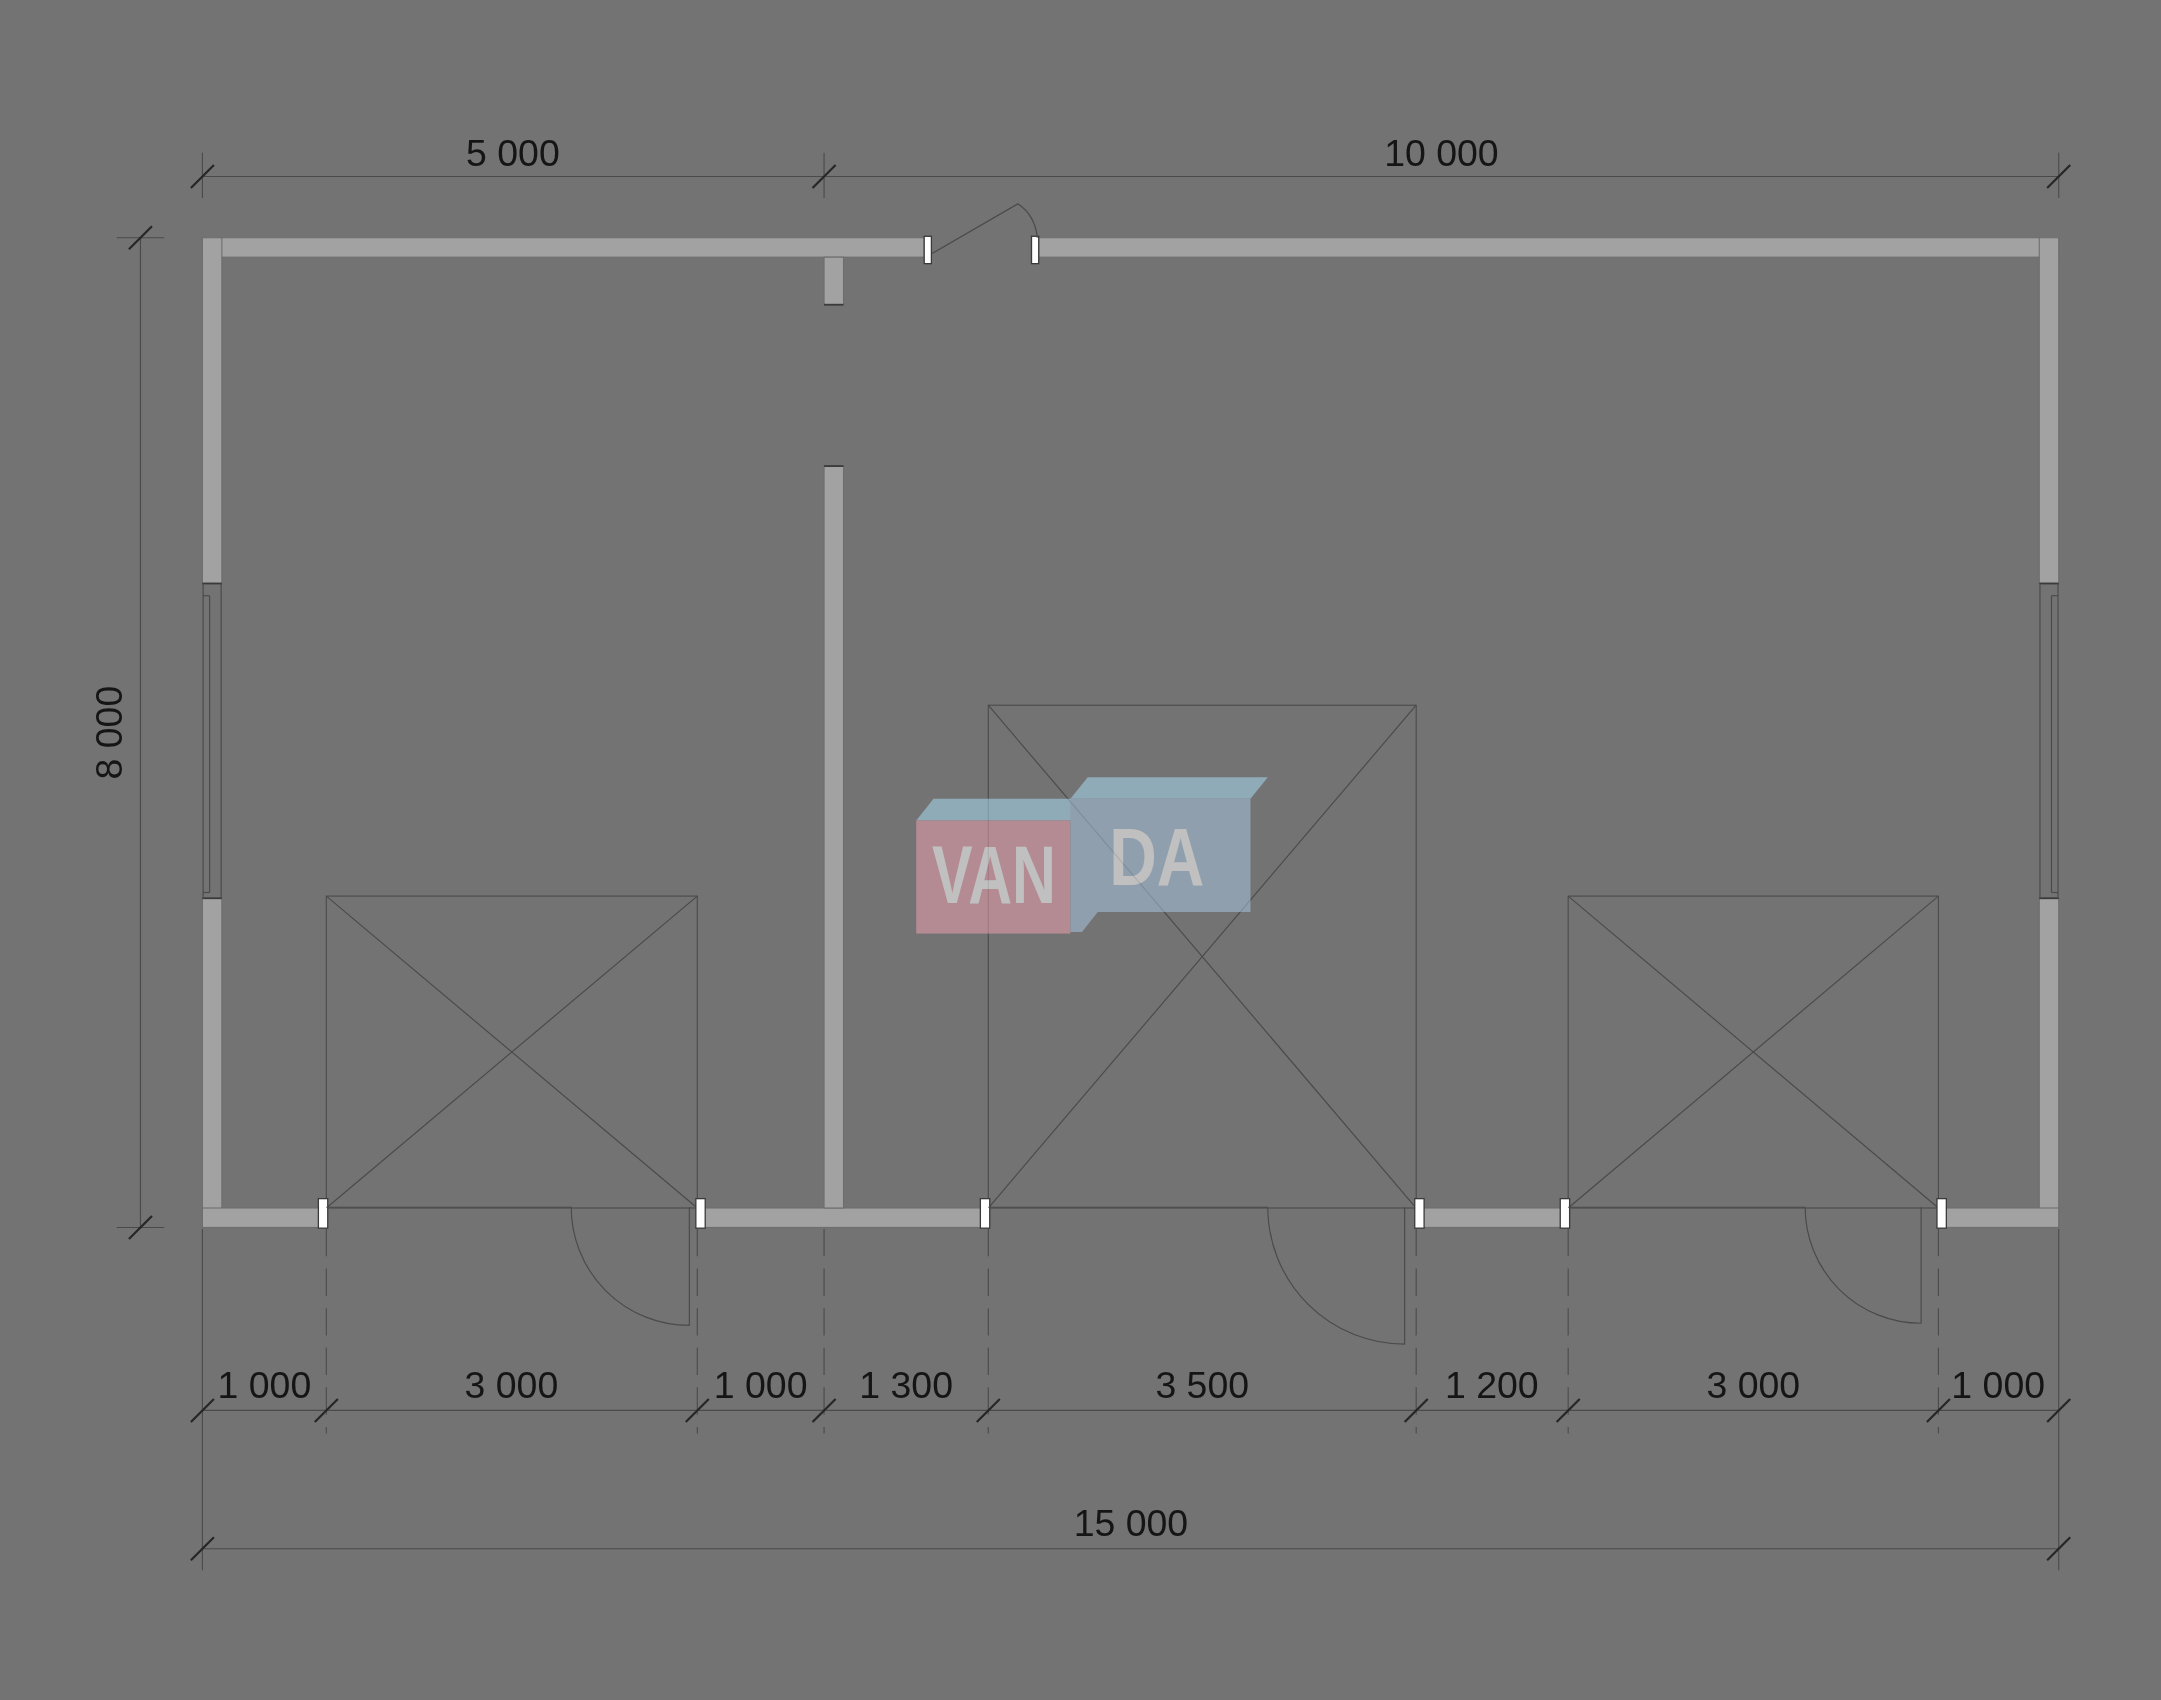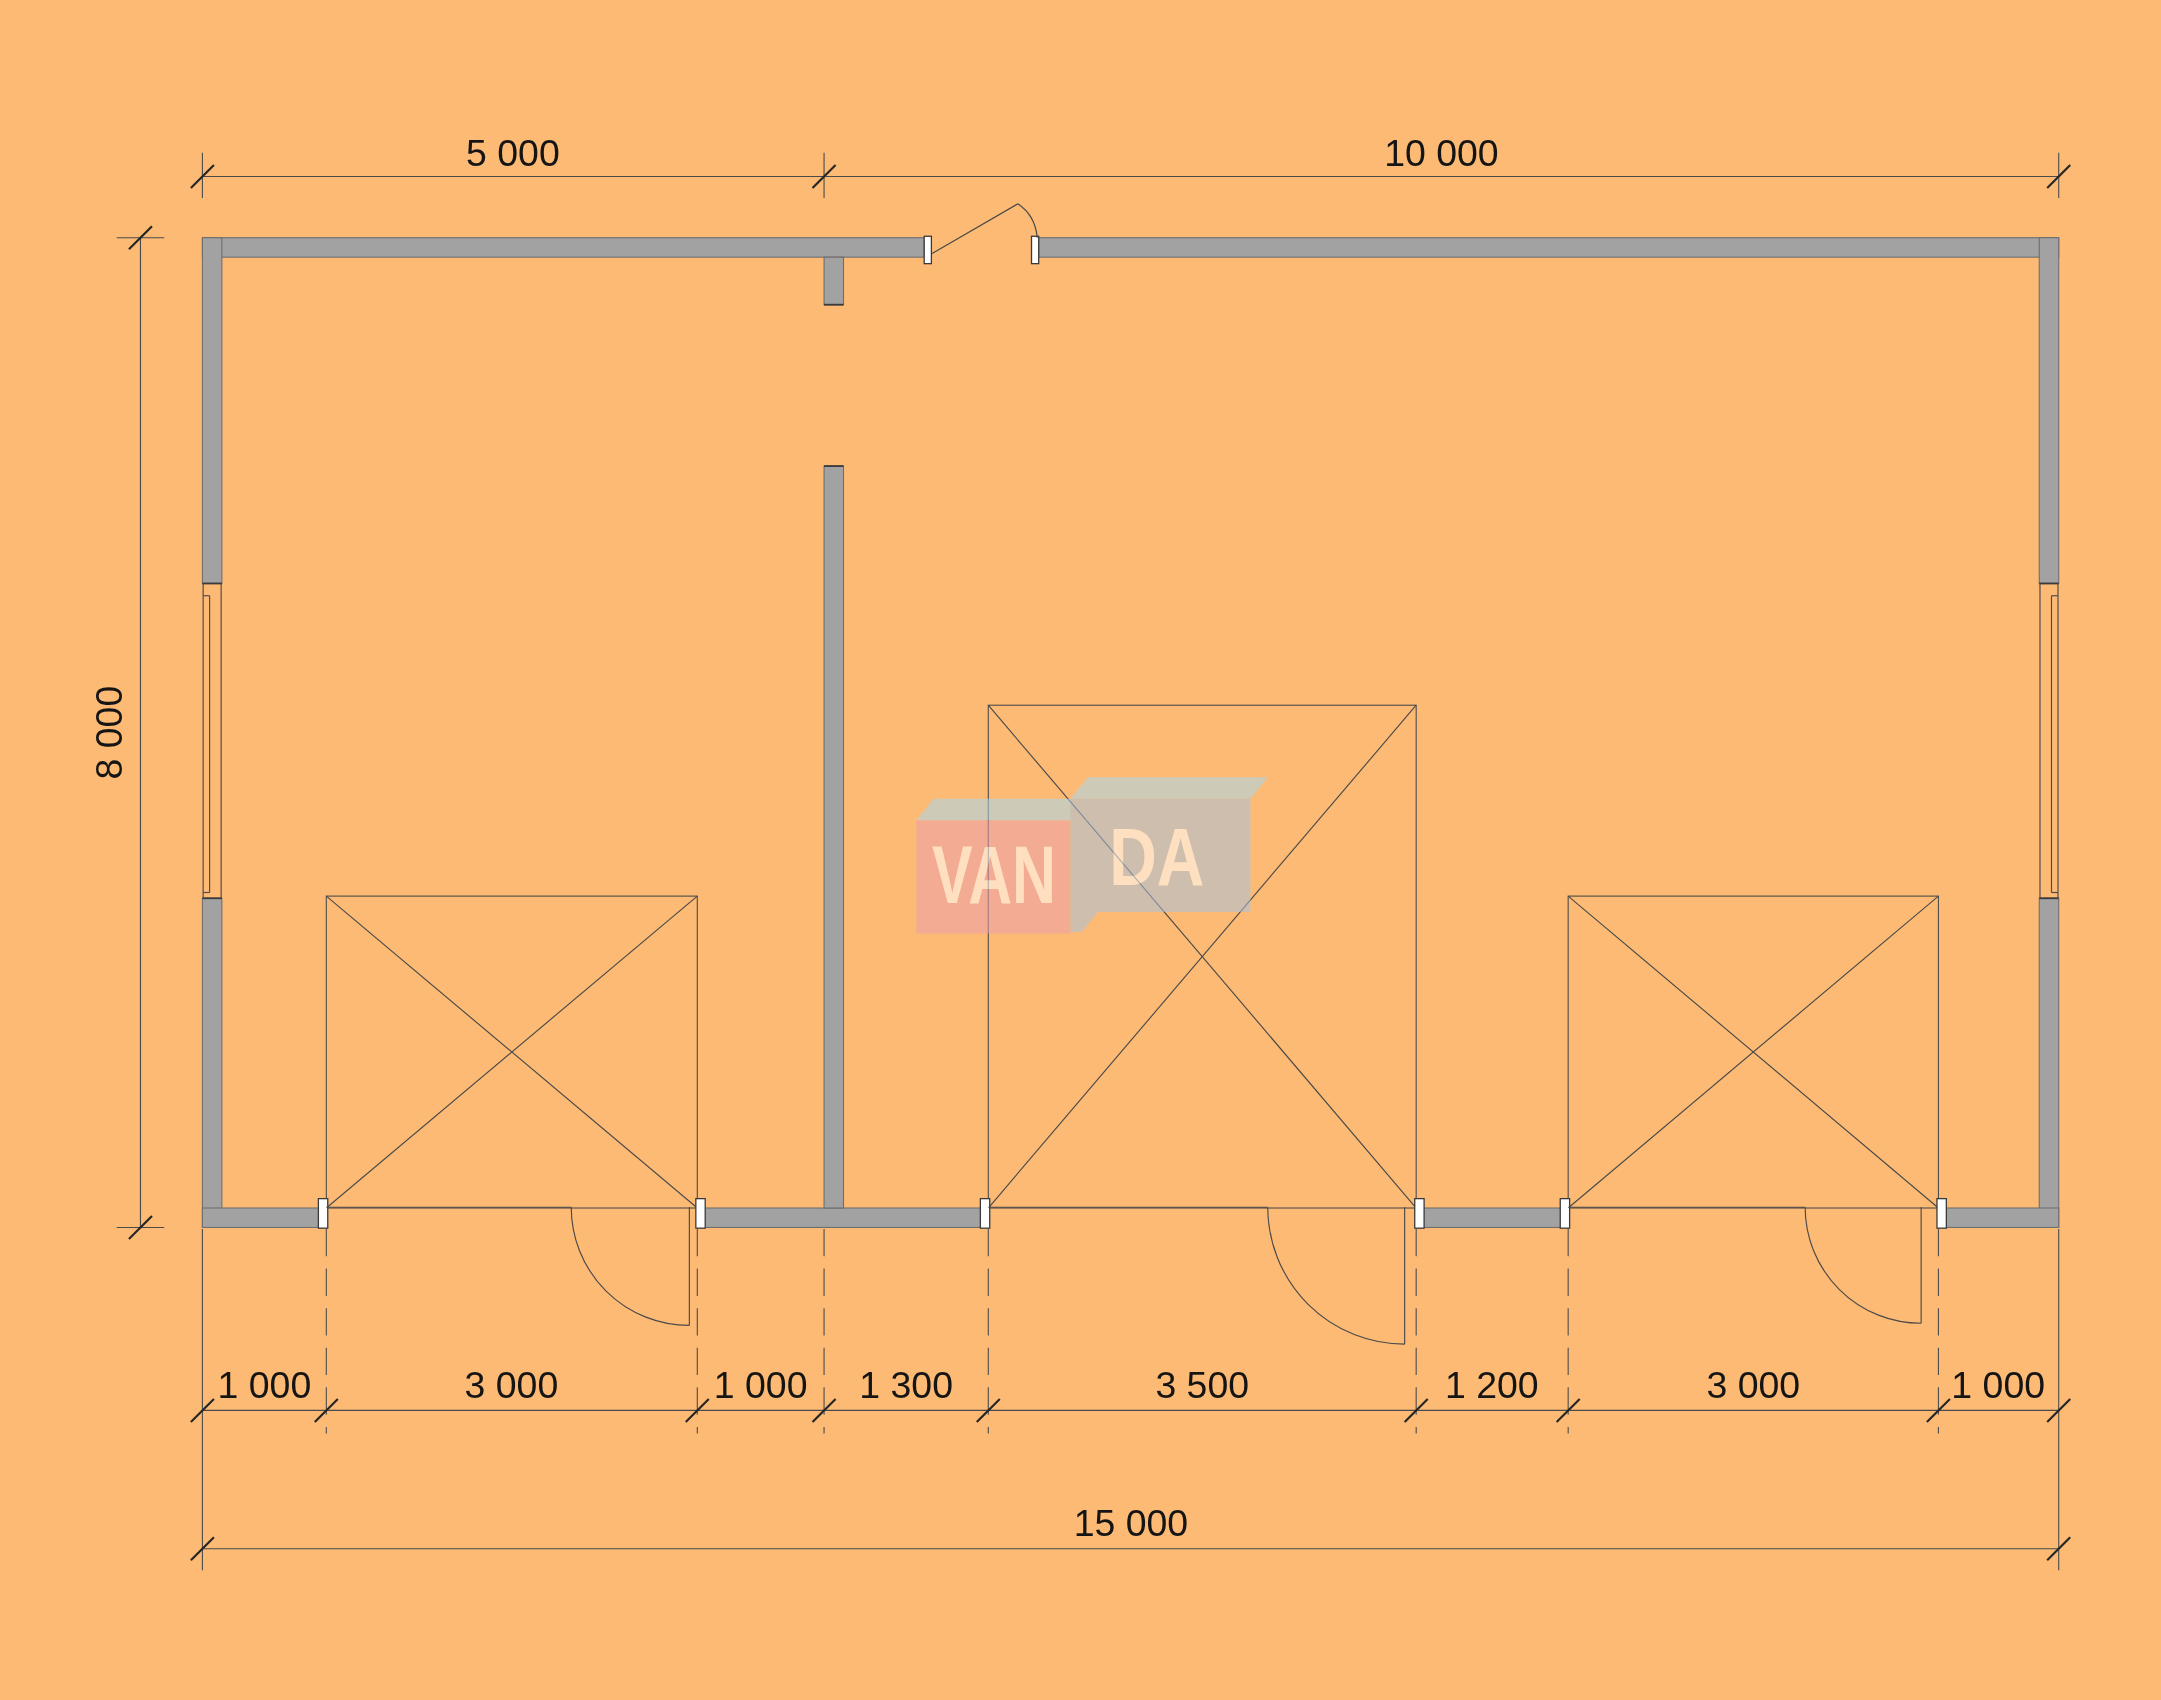--- a/index.html
+++ b/index.html
@@ -1,16 +1,16 @@
 <!DOCTYPE html>
 <html style="font-size:11.5px"><head>
 <meta charset="utf-8">
 <style>
   html,body{margin:0;padding:0;background:#ffffff;}
-  .sheet{width:2161px;height:1700px;background:#fdba74;position:relative;overflow:hidden;}
+  .sheet{width:2161px;height:1700px;background:#737373;position:relative;overflow:hidden;}
   svg{display:block;}
   .dim-text{font-family:"Liberation Sans", sans-serif;font-size:52px;fill:#151515;}
   .wm-text{font-family:"Liberation Sans", sans-serif;font-weight:bold;fill:#ffffff;}
 </style>
 </head>
 <body>
 
 <div class="sheet">
 <svg width="2161" height="1700" viewBox="0 0 3000 2360" xmlns="http://www.w3.org/2000/svg">
 

